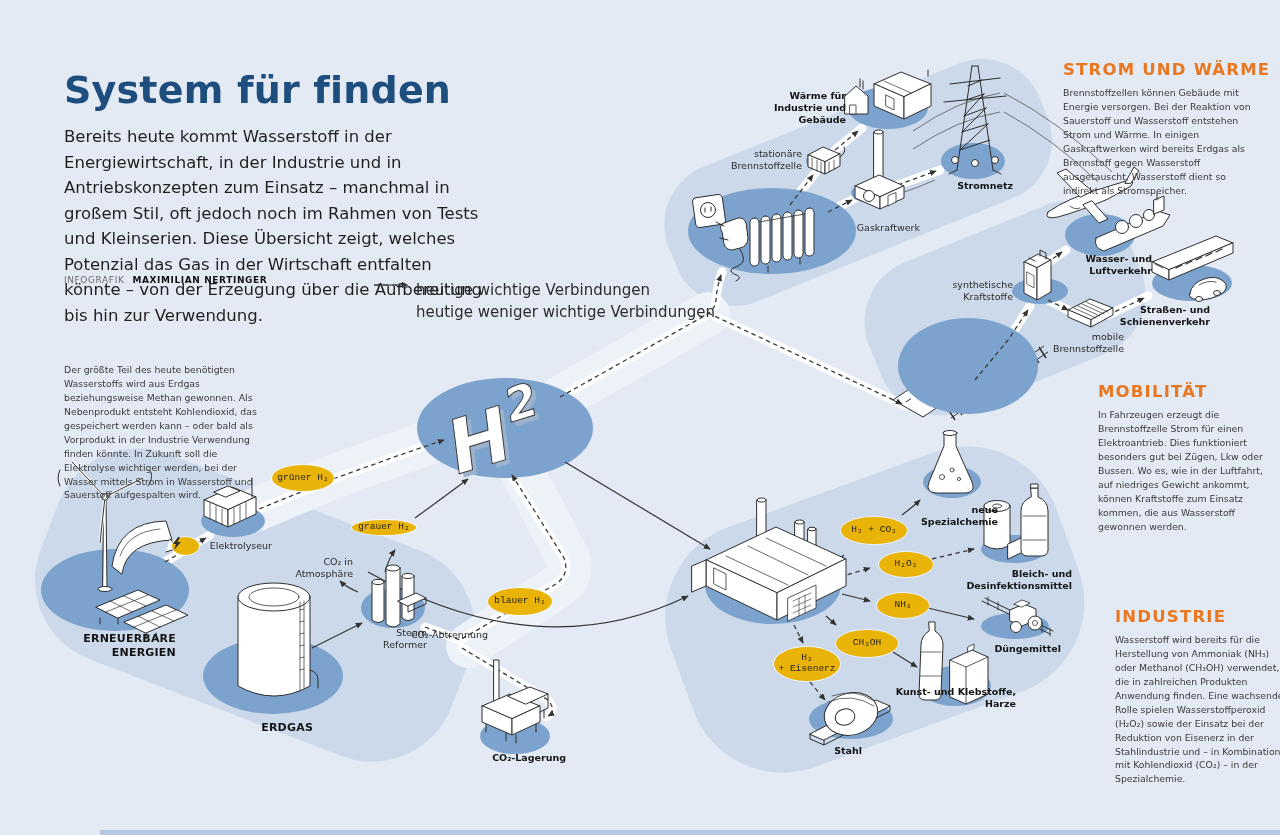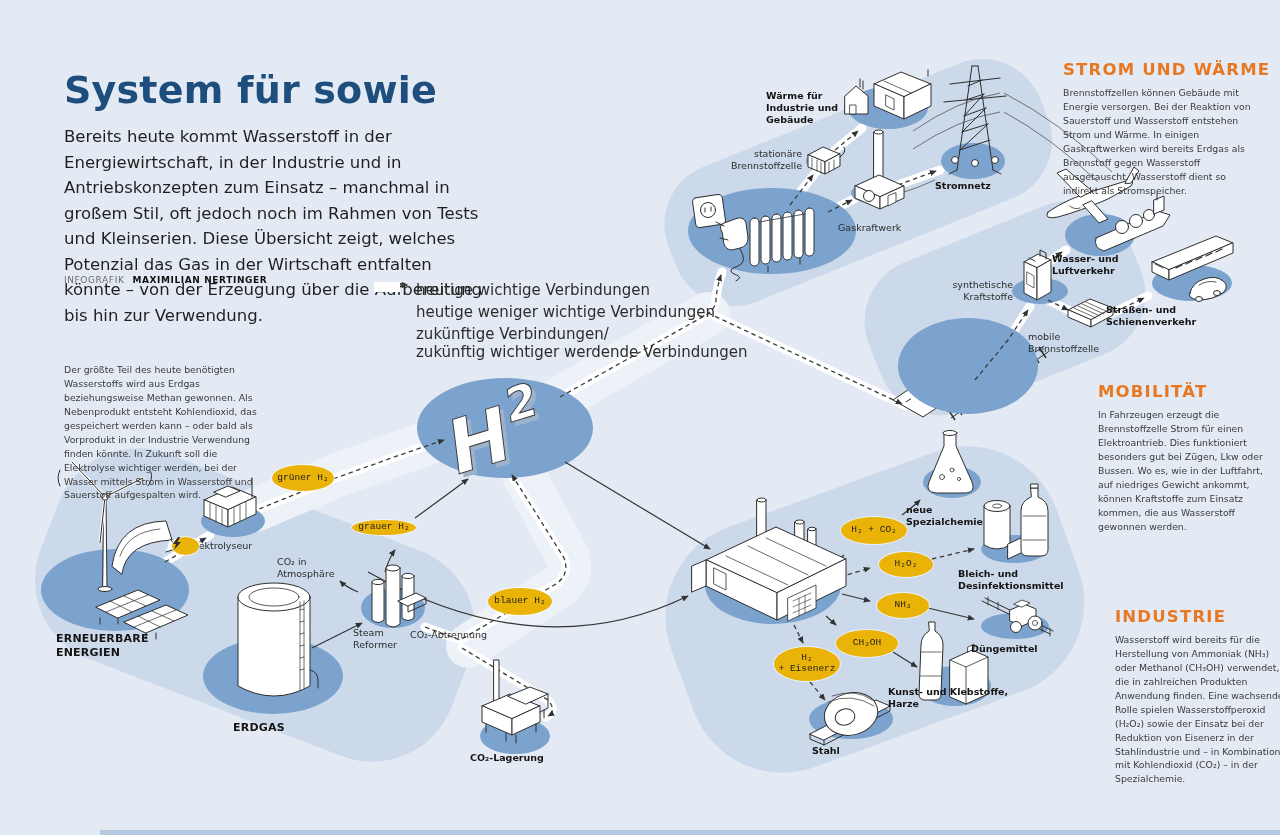--- a/index.html
+++ b/index.html
@@ -6,21 +6,21 @@
   body{
     width:1280px;height:835px;position:relative;overflow:hidden;
     background:#e4eaf4;
     font-family:"DejaVu Sans", sans-serif;
     -webkit-font-smoothing:antialiased;
   }
   #stage{position:absolute;inset:0;width:1280px;height:835px;}
   svg{position:absolute;left:0;top:0;}
   .lbl{position:absolute;font-size:9.5px;line-height:1.25;color:#2c2c2c;z-index:5;}
   .b{font-weight:700;color:#141414;}
-  .ctr{text-align:left;}
+  .ctr{text-align:right;}
   .rgt{text-align:right;}
   .big{font-size:11px;letter-spacing:.2px;}
   .pre{white-space:pre-line;}
   .bubble{
     position:absolute;background:#eab308;border-radius:50%;
     display:flex;align-items:center;justify-content:center;
     font-size:9.5px;color:#1e1e1e;z-index:6;text-align:center;line-height:1.15;
     box-shadow:0 0 0 1px rgba(255,255,255,.6);
     font-family:Liberation Mono, monospace;
   }
@@ -434,21 +434,21 @@
       <path d="M810,734 L876,700 L890,706 L824,740 Z"></path>
       <path d="M810,734 L810,739 L824,745 L824,740 M890,706 L890,711 L824,745" fill="none"></path>
       <ellipse cx="851" cy="714" rx="27" ry="21" transform="rotate(-14 851 714)"></ellipse>
       <ellipse cx="845" cy="717" rx="10" ry="8" transform="rotate(-14 845 717)"></ellipse>
       <path d="M832,696 Q856,688 872,700 M828,702 Q852,692 874,706" stroke-width="0.7" fill="none"></path>
     </g>
 
   </g>
 </svg>
 
-<div class="title">System für sowie</div>
+<div class="title">System für finden</div>
 <div class="intro">Bereits heute kommt Wasserstoff in der Energiewirtschaft, in der Industrie und in Antriebskonzepten zum Einsatz – manchmal in großem Stil, oft jedoch noch im Rahmen von Tests und Kleinserien. Diese Übersicht zeigt, welches Potenzial das Gas in der Wirtschaft entfalten könnte – von der Erzeugung über die Aufbereitung bis hin zur Verwendung.</div>
 <div class="credit">
   <span class="cl">INFOGRAFIK</span><span class="cn">MAXIMILIAN NERTINGER</span>
 </div>
 
 <div class="legend">
   <div class="row">
     <span class="glyph">
       <svg width="34" height="8">
             <line x1="0" y1="4" x2="28" y2="4" stroke="#3c3c3c" stroke-width="1.2"></line>
@@ -458,29 +458,20 @@
     <span>heutige wichtige Verbindungen</span>
   </div>
   <div class="row">
     <span class="glyph">
       <svg width="34" height="8">
             <line x1="0" y1="4" x2="28" y2="4" stroke="#3c3c3c" stroke-width="1.2" stroke-dasharray="5 4"></line>
             <path d="M28,1 L34,4 L28,7 Z" fill="#3c3c3c"></path>
           </svg>
     </span>
     <span>heutige weniger wichtige Verbindungen</span>
-  </div>
-  <div class="row">
-    <span class="glyph">
-      <svg width="34" height="12">
-            <rect x="0" y="1" width="26" height="10" fill="#ffffff"></rect>
-          </svg>
-    </span>
-    <span class="pre">zukünftige Verbindungen/
-zukünftig wichtiger werdende Verbindungen</span>
   </div>
 </div>
 
 <div class="sec-b" style="left:64px;top:363px;width:206px;">Der größte Teil des heute benötigten Wasserstoffs wird aus Erdgas beziehungsweise Methan gewonnen. Als Nebenprodukt entsteht Kohlendioxid, das gespeichert werden kann – oder bald als Vorprodukt in der Industrie Verwendung finden könnte. In Zukunft soll die Elektrolyse wichtiger werden, bei der Wasser mittels Strom in Wasserstoff und Sauerstoff aufgespalten wird.</div>
 
 <div class="sec-h" style="left:1063px;top:60px;">STROM UND WÄRME</div>
 <div class="sec-b" style="left:1063px;top:86px;width:200px;">Brennstoffzellen können Gebäude mit Energie versorgen. Bei der Reaktion von Sauerstoff und Wasserstoff entstehen Strom und Wärme. In einigen Gaskraftwerken wird bereits Erdgas als Brennstoff gegen Wasserstoff ausgetauscht. Wasserstoff dient so indirekt als Stromspeicher.</div>
 
 <div class="sec-h" style="left:1098px;top:382px;">MOBILITÄT</div>
 <div class="sec-b" style="left:1098px;top:408px;width:182px;">In Fahrzeugen erzeugt die Brennstoffzelle Strom für einen Elektroantrieb. Dies funktioniert besonders gut bei Zügen, Lkw oder Bussen. Wo es, wie in der Luftfahrt, auf niedriges Gewicht ankommt, können Kraftstoffe zum Einsatz kommen, die aus Wasserstoff gewonnen werden.</div>

